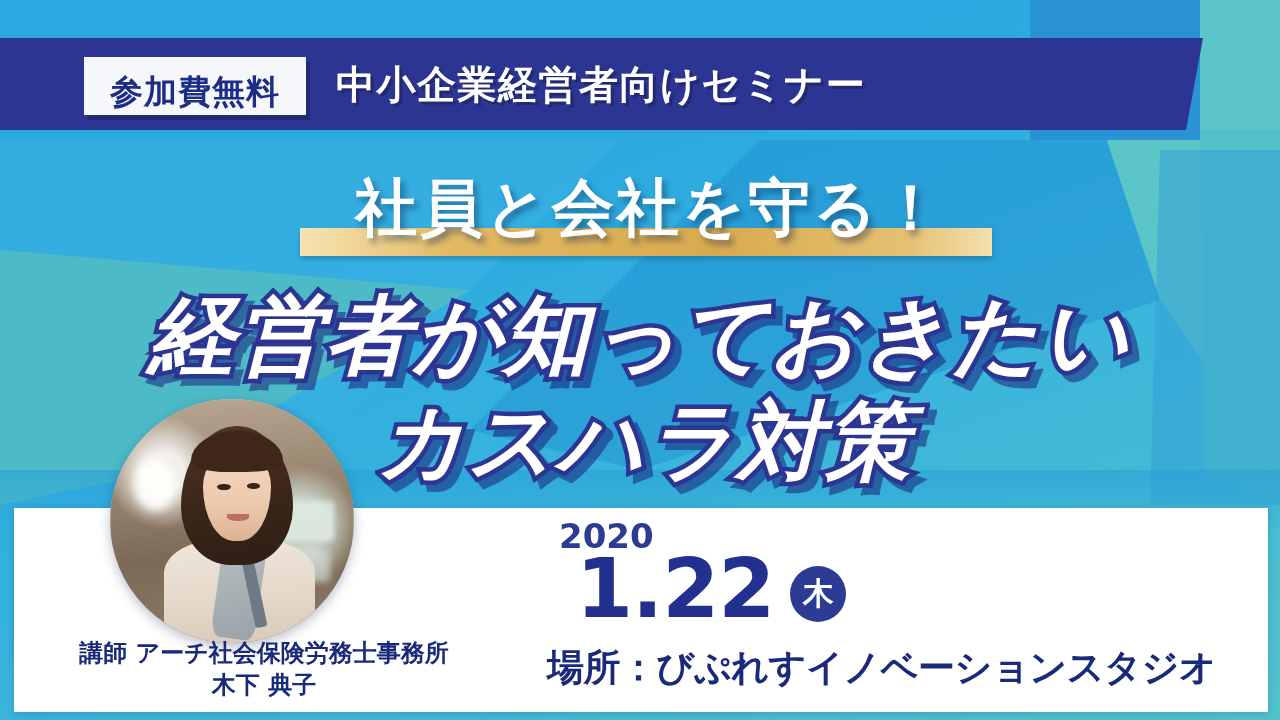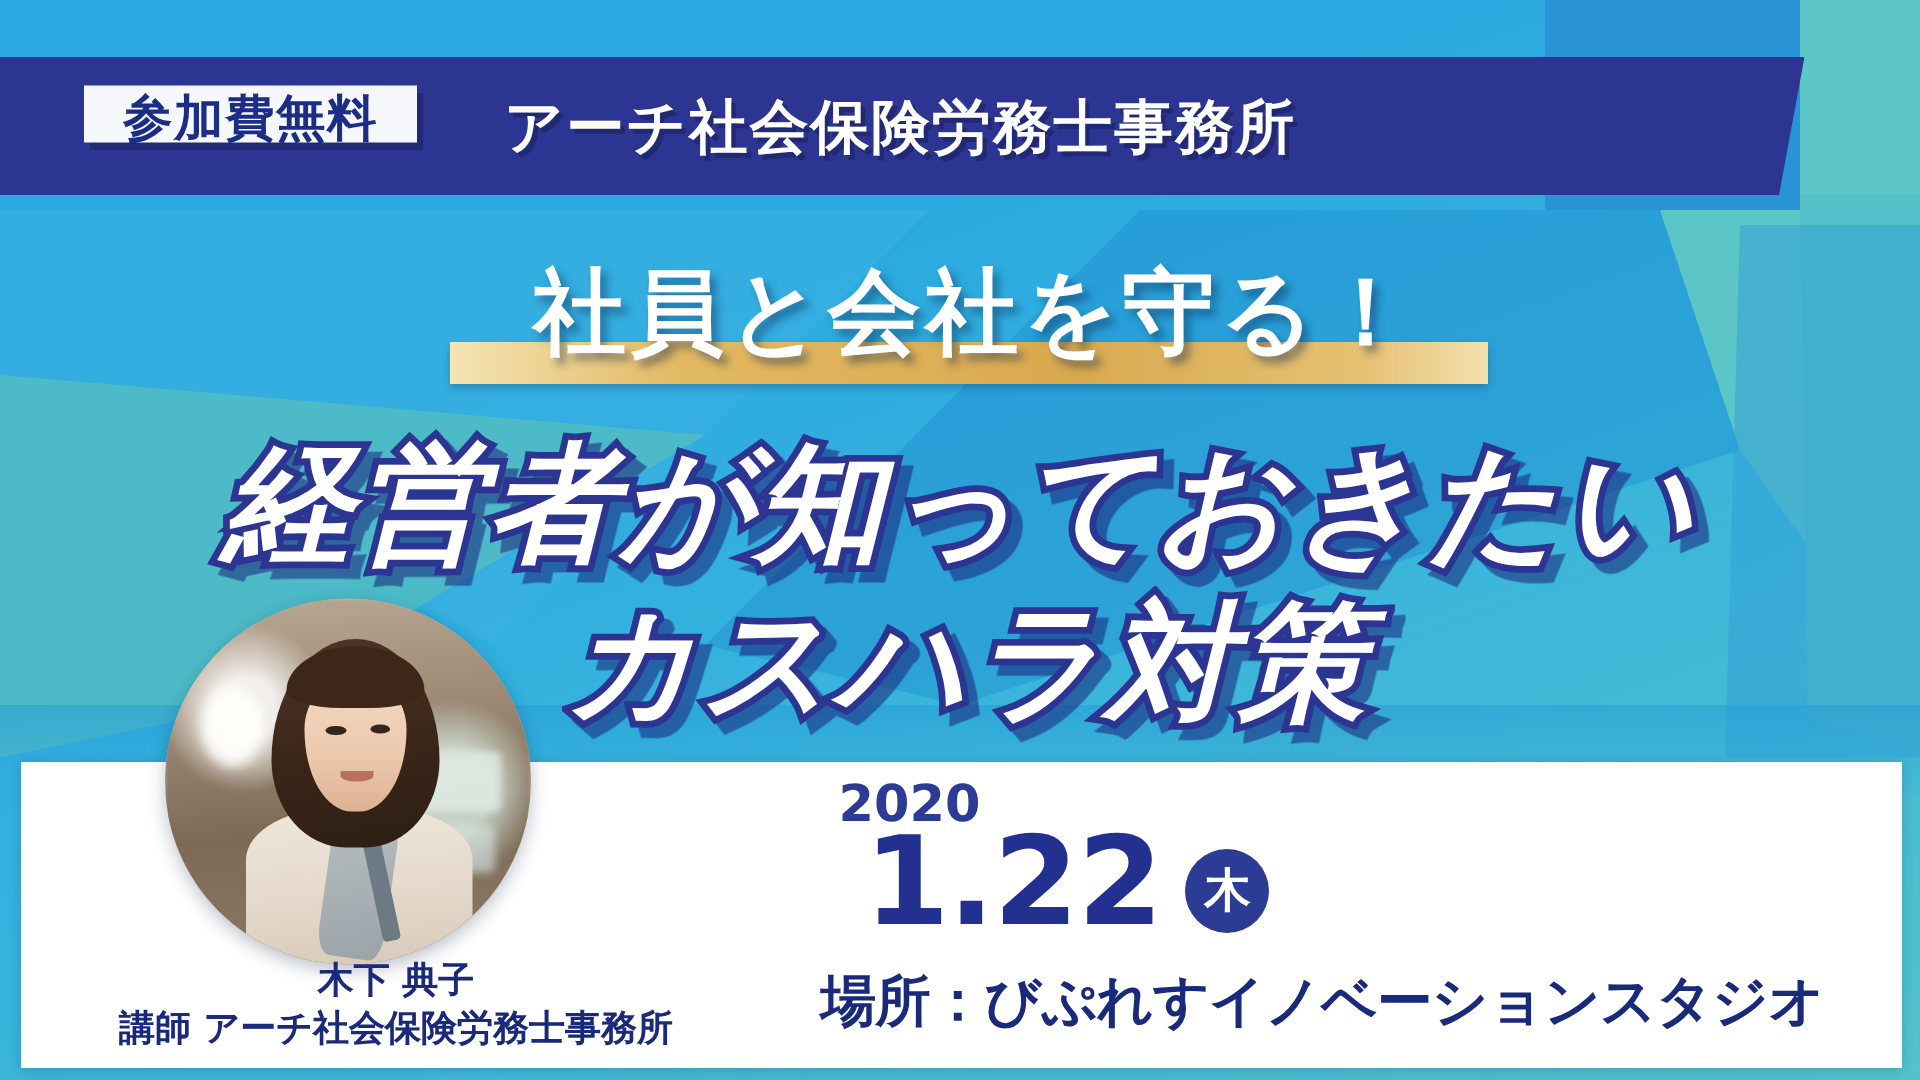--- a/index.html
+++ b/index.html
@@ -66,24 +66,24 @@
   
   .top-strip {
     position: absolute;
     left: 0; top: 38px;
     width: 1280px; height: 92px;
     background: #2c3591;
     clip-path: polygon(0 0, 1203px 0, 1186px 92px, 0 92px);
   }
   .badge-free {
     position: absolute;
-    left: 56px; top: 57px;
-    width: 222px; height: 38px;
+    left: 84px; top: 57px;
+    width: 222px; height: 58px;
     background: #f5f7fb;
-    display: flex; align-items: flex-start; justify-content: center;
+    display: flex; align-items: flex-end; justify-content: center;
     box-shadow: 4px 5px 0 rgba(18,24,70,.35);
   }
   .badge-free span {
     color: #1c2d85;
     font-size: 33px;
     font-weight: bold;
     letter-spacing: 1px;
     white-space: nowrap;
   }
   .strip-title {
@@ -324,21 +324,21 @@
   <div class="bg-shape bg-teal-topright2"></div>
   <div class="bg-shape bg-blue-wedge"></div>
   <div class="bg-shape bg-diag-right"></div>
   <div class="bg-shape bg-teal-left"></div>
   <div class="bg-shape bg-bottom-band"></div>
 
   <div class="top-strip"></div>
   <div class="badge-free">
     <span>参加費無料</span>
   </div>
-  <div class="strip-title">アーチ社会保険労務士事務所</div>
+  <div class="strip-title">中小企業経営者向けセミナー</div>
 
   <div class="gold-bar"></div>
   <div class="title-line1"><span class="inner">社員と会社を守る！</span></div>
   <div class="title-line2"><span class="inner">経営者が知っておきたい</span></div>
   <div class="title-line3"><span class="inner">カスハラ対策</span></div>
 
   <div class="info-panel"></div>
 
   <div class="photo-circle">
     <div class="photo-inner">
@@ -352,22 +352,22 @@
       <div class="ph-hair"></div>
       <div class="ph-face"></div>
       <div class="ph-bang"></div>
       <div class="ph-eye-l"></div>
       <div class="ph-eye-r"></div>
       <div class="ph-mouth"></div>
     </div>
   </div>
 
   <div class="speaker-block">
+    <div>講師 アーチ社会保険労務士事務所</div>
     <div>木下 典子</div>
-    <div>講師 アーチ社会保険労務士事務所</div>
   </div>
 
   <div class="date-year">2020</div>
   <div class="date-row">
     <div class="date-big">1.22</div>
     <div class="day-circle">木</div>
   </div>
 
   <div class="venue-text">場所：びぷれすイノベーションスタジオ</div>
 

